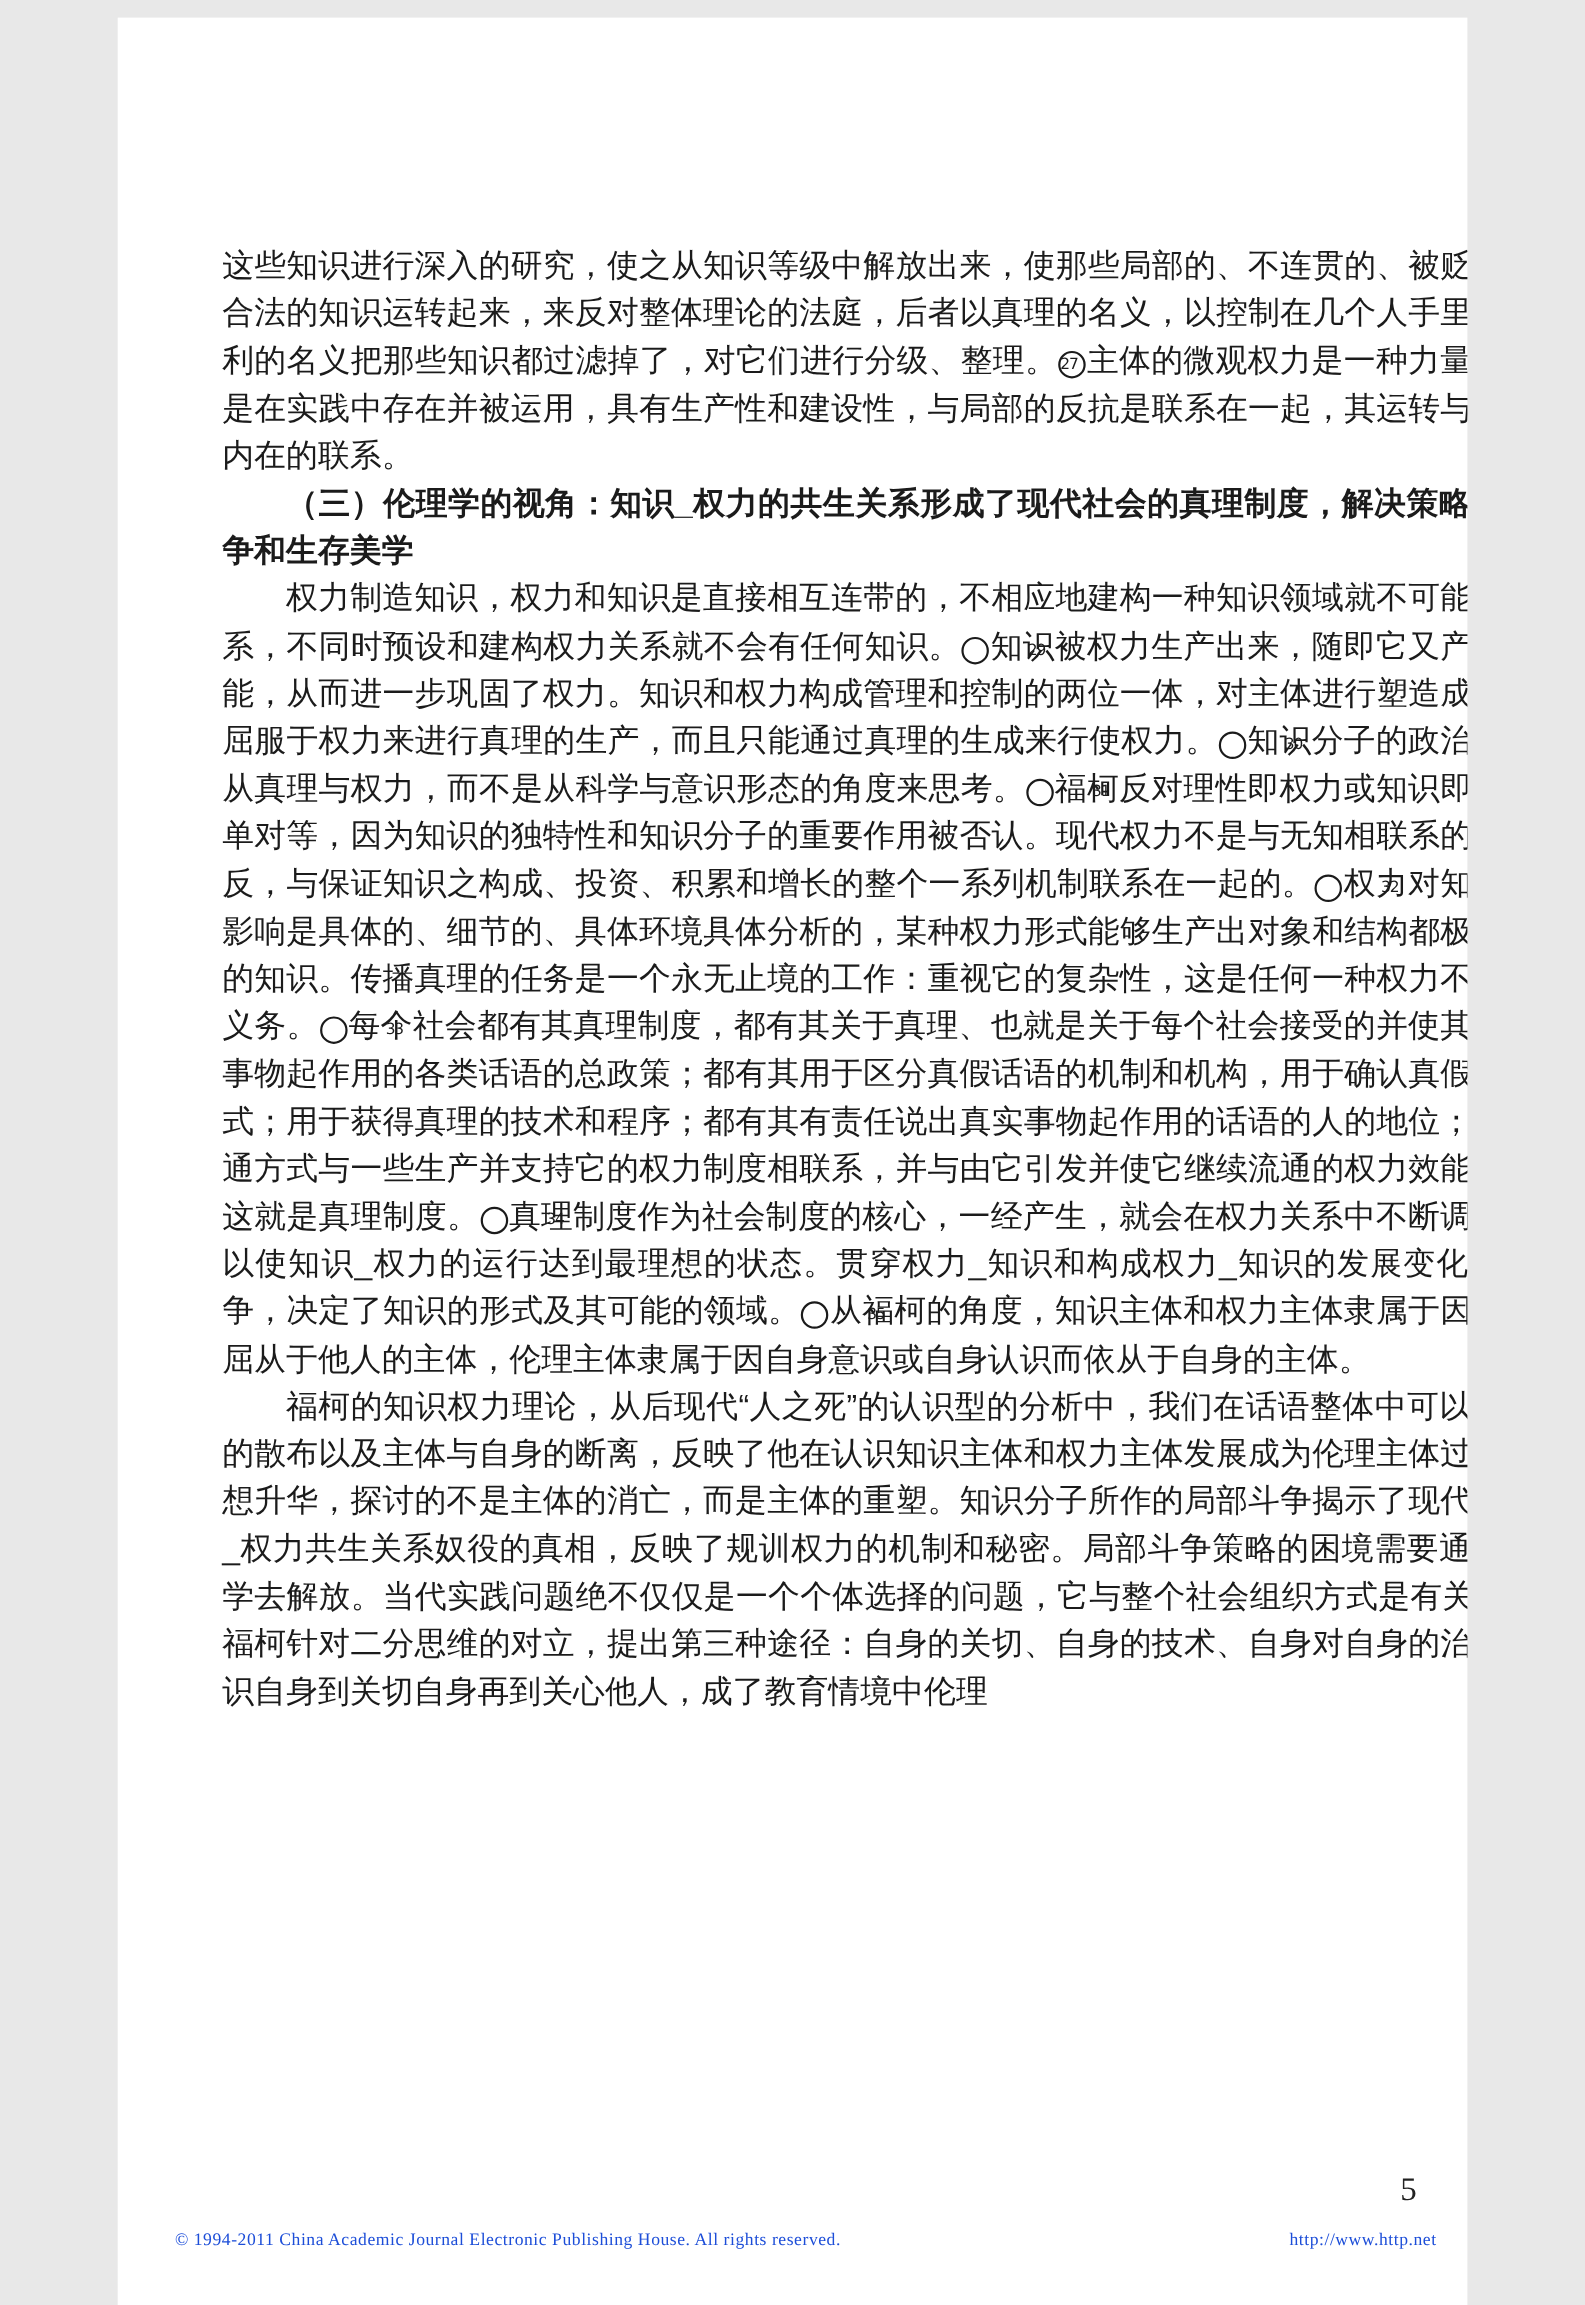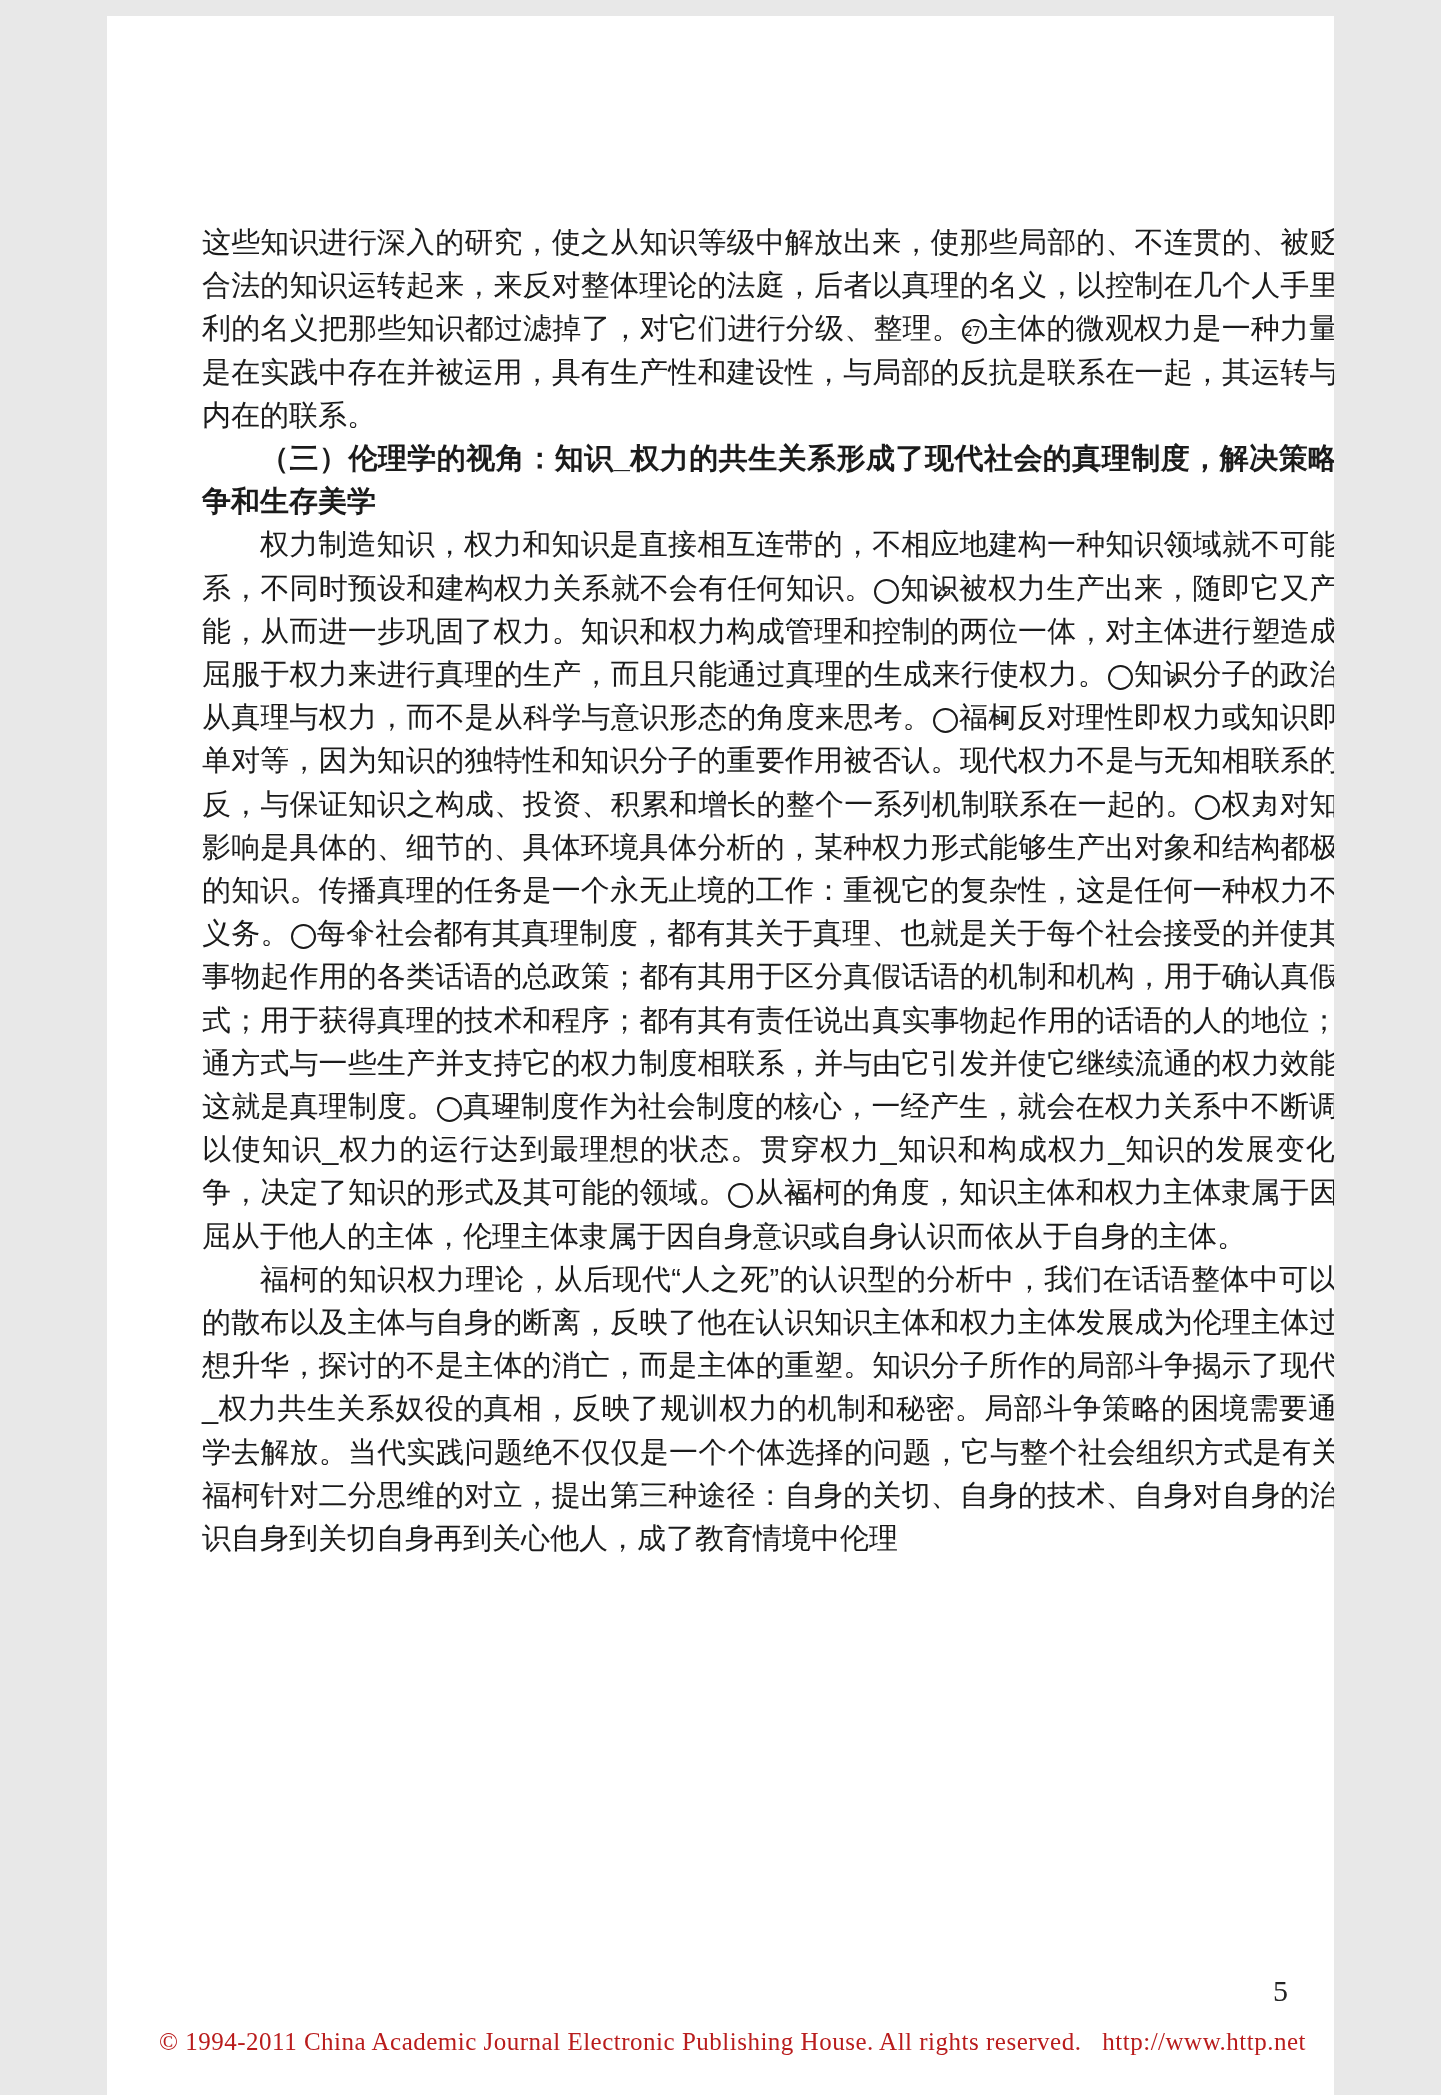--- a/index.html
+++ b/index.html
@@ -54,22 +54,22 @@
   }
   .footer {
     position: absolute;
     left: 52px;
     right: 28px;
     top: 2012px;
     display: flex;
     justify-content: space-between;
     align-items: baseline;
     font-family: "Liberation Serif", "DejaVu Serif", serif;
-    font-size: 25px;
-    color: #b91c1c;
+    font-size: 16px;
+    color: #1d4ed8;
     letter-spacing: 0.5px;
   }
 </style>
 </head>
 <body>
 
 <div class="page">
 
   <div class="article">
       <p class="">这些知识进行深入的研究，使之从知识等级中解放出来，使那些局部的、不连贯的、被贬低的、不合法的知识运转起来，来反对整体理论的法庭，后者以真理的名义，以控制在几个人手里的科学权利的名义把那些知识都过滤掉了，对它们进行分级、整理。<span class="fn">27</span>主体的微观权力是一种力量关系，它是在实践中存在并被运用，具有生产性和建设性，与局部的反抗是联系在一起，其运转与知识有着内在的联系。</p>

